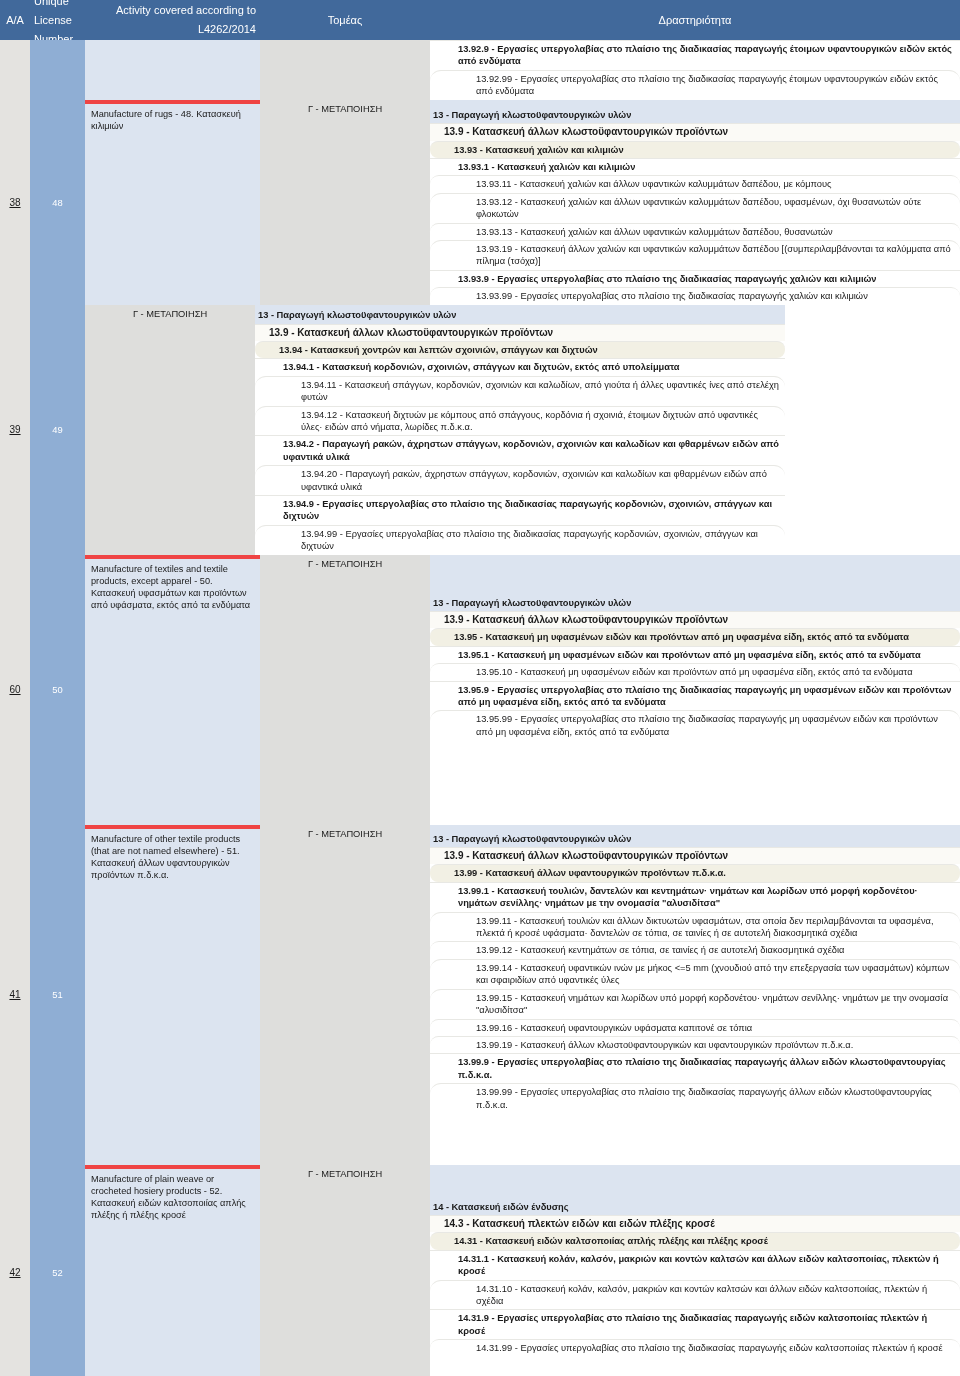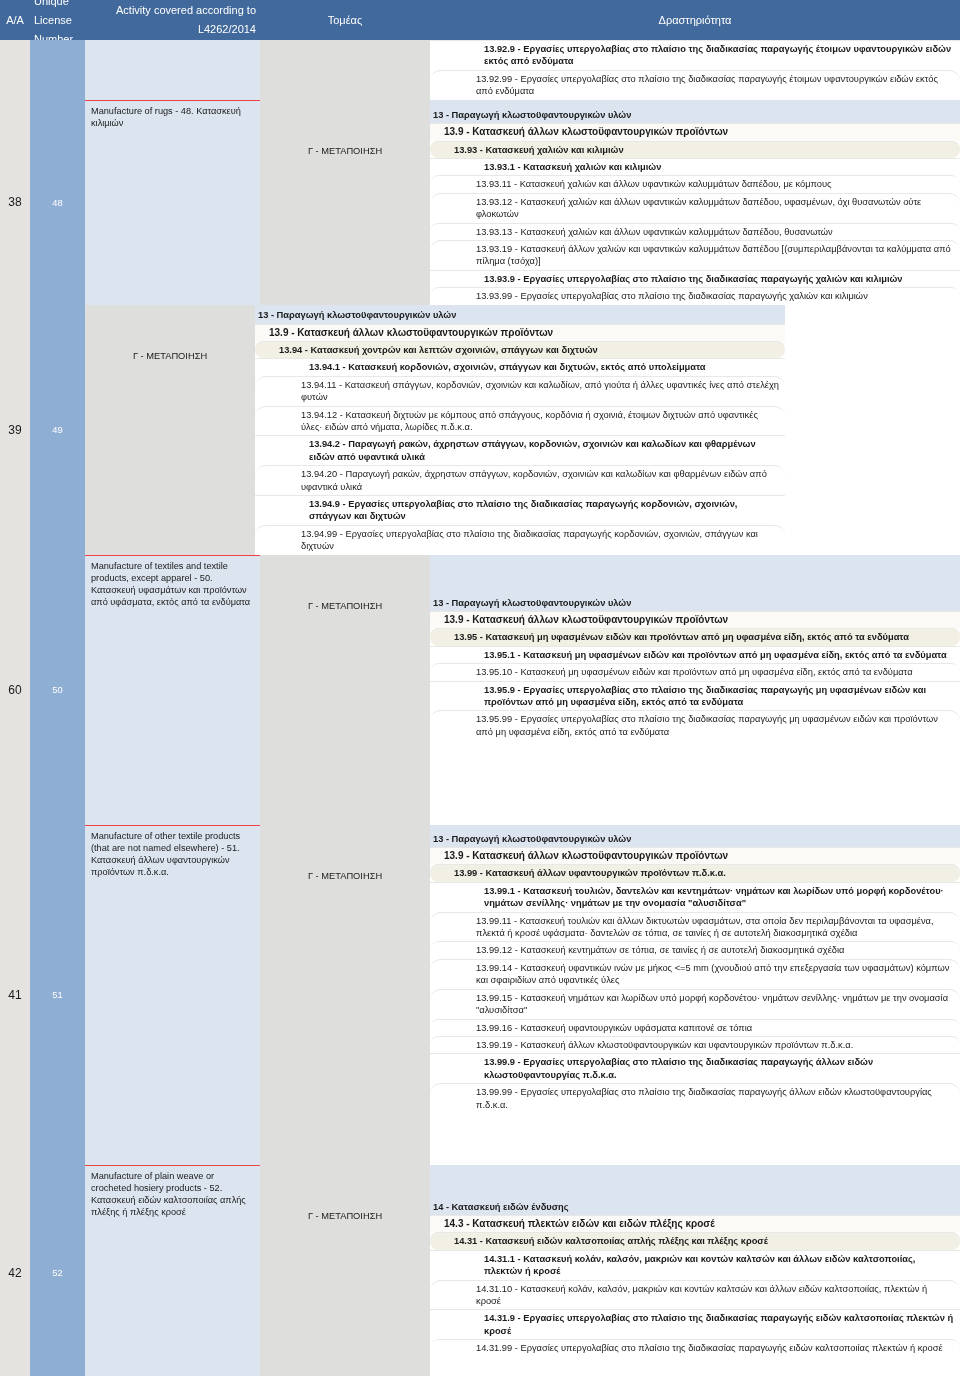--- a/index.html
+++ b/index.html
@@ -31,40 +31,40 @@
   .h-lic{width:55px;text-align:left;background:#41699b;}
   .h-act{width:175px;text-align:right;}
   .h-tom{width:170px;text-align:center;}
   .h-drast{width:530px;text-align:center;}
 
   
   .grp{display:flex;align-items:stretch;}
   .c-aa{
     width:30px;flex:0 0 30px;background:#e4e3e0;
     display:flex;align-items:center;justify-content:center;
-    font-size:12px;color:#1a1a1a;
+    font-size:10px;color:#1a1a1a;text-decoration:underline;
   }
   .c-lic{
     width:55px;flex:0 0 55px;background:#8faed4;
     display:flex;align-items:center;justify-content:center;
     font-size:9.4px;color:#ffffff;
   }
   .c-act{
     width:175px;flex:0 0 175px;background:#dce4f0;
     padding:0 5px 0 6px;box-sizing:border-box;
     display:flex;align-items:flex-start;
-    border-top:1px solid #ef4444;
+    border-top:4px solid #ef4444;
   }
   .c-act .inner{font-size:9.2px;line-height:12.2px;padding-top:4px;}
   .c-tom{
     width:170px;flex:0 0 170px;background:#dededc;
     display:flex;align-items:flex-start;justify-content:center;
     font-size:9.3px;
   }
-  .c-tom .inner{padding-top:4px;margin-top:42px;}
+  .c-tom .inner{padding-top:4px;}
   .c-det{
     width:530px;flex:0 0 530px;background:#ffffff;
     display:flex;flex-direction:column;
   }
 
   
   .det-pad{background:#dce4f0;}
   .det-l1{
     background:#dce4f0;font-weight:bold;font-size:9.3px;
     line-height:12.4px;padding:2px 6px 2px 3px;
@@ -75,21 +75,21 @@
     border-top:1px solid #e8e8e4;
   }
   .det-l3{
     background:#f2f0e4;font-weight:bold;font-size:9.3px;
     line-height:12.4px;padding:2px 6px 2px 24px;
     border-top:1px solid #e8e8e4;
     border-radius:8px;
   }
   .det-l4{
     background:#ffffff;font-weight:bold;font-size:9.3px;
-    line-height:12.4px;padding:2px 6px 2px 54px;
+    line-height:12.4px;padding:2px 6px 2px 28px;
     border-top:1px solid #e8e8e4;
   }
   .det-l5{
     background:#ffffff;font-weight:normal;font-size:9.3px;
     line-height:12.4px;padding:2px 6px 2px 46px;
     border-top:1px solid #e8e8e4;
     border-radius:11px;
   }
   .det-fill{background:#ffffff;flex:1 1 auto;}
 </style>
@@ -218,21 +218,21 @@
         </div>
         <div class="c-tom">
           <div class="inner">Γ - ΜΕΤΑΠΟΙΗΣΗ</div>
         </div>
         <div class="c-det">
           <div class="det-pad" style="height: 34px;"></div>
           <div class="det-l1">14 - Κατασκευή ειδών ένδυσης</div>
           <div class="det-l2">14.3 - Κατασκευή πλεκτών ειδών και ειδών πλέξης κροσέ</div>
           <div class="det-l3">14.31 - Κατασκευή ειδών καλτσοποιίας απλής πλέξης και πλέξης κροσέ</div>
           <div class="det-l4">14.31.1 - Κατασκευή κολάν, καλσόν, μακριών και κοντών καλτσών και άλλων ειδών καλτσοποιίας, πλεκτών ή κροσέ</div>
-          <div class="det-l5">14.31.10 - Κατασκευή κολάν, καλσόν, μακριών και κοντών καλτσών και άλλων ειδών καλτσοποιίας, πλεκτών ή κροσέ</div>
+          <div class="det-l5">14.31.10 - Κατασκευή κολάν, καλσόν, μακριών και κοντών καλτσών και άλλων ειδών καλτσοποιίας, πλεκτών ή σχέδια</div>
           <div class="det-l4">14.31.9 - Εργασίες υπεργολαβίας στο πλαίσιο της διαδικασίας παραγωγής ειδών καλτσοποιίας πλεκτών ή κροσέ</div>
           <div class="det-l5">14.31.99 - Εργασίες υπεργολαβίας στο πλαίσιο της διαδικασίας παραγωγής ειδών καλτσοποιίας πλεκτών ή κροσέ</div>
           <div class="det-fill"></div>
         </div>
       </div>
     </div>
 
 </div>
 
 </body></html>

